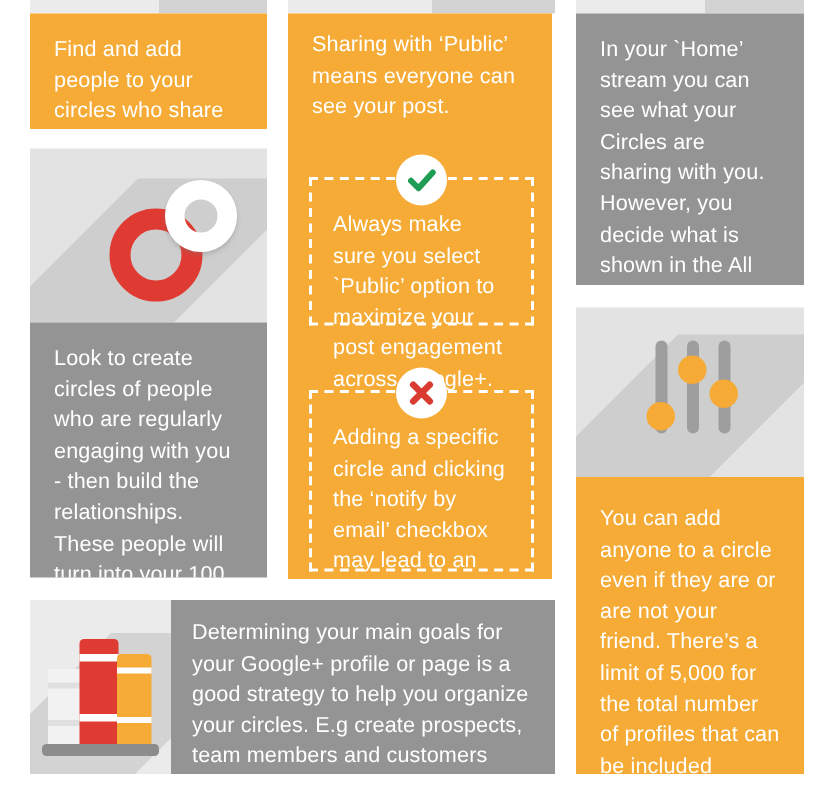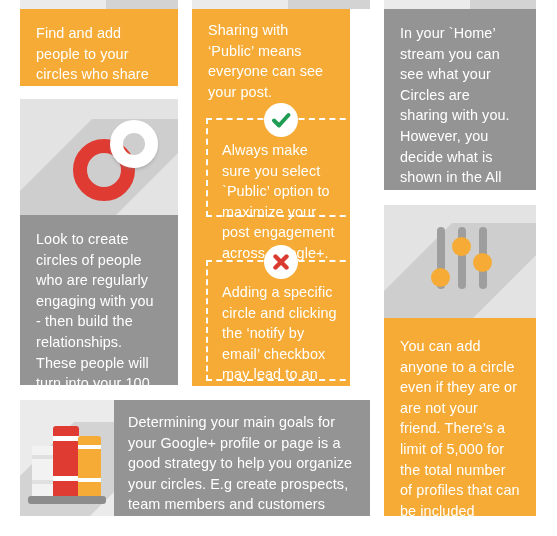--- a/index.html
+++ b/index.html
@@ -172,21 +172,21 @@
 
       <div class="book" style="left:50px; top:22px; width:23px; height:60px; background:#f5ab35; border-radius:3px 3px 0 0;">
         <div class="book-band" style="top:9px; height:4px;"></div>
         <div class="book-band" style="top:42px; height:4px;"></div>
       </div>
 
       <div class="book-shelf" style="left:0px; top:82px; width:78px; height:8px;"></div>
     </div>
   </div>
 
-  <div class="panel panel-orange" style="left:192px; top:9px; width:158px; height:377px;">
+  <div class="panel panel-orange" style="left:192px; top:9px; width:176px; height:377px;">
 
     <div class="copy" style="padding:11px 16px 0 16px;">Sharing with ‘Public’ means everyone can see your post.</div>
 
     <div class="dashed-box" style="left:14px; top:109px; width:150px; height:99px;">
       <div class="badge">
         <svg width="22" height="22" viewBox="0 0 22 22" aria-hidden="true">
           <path d="M4 11.5 L9 16.5 L18.5 6" fill="none" stroke="#1f9d55" stroke-width="4" stroke-linecap="round" stroke-linejoin="round"></path>
         </svg>
       </div>
       <div class="copy">Always make sure you select `Public’ option to maximize your post engagement across Google+.</div>

